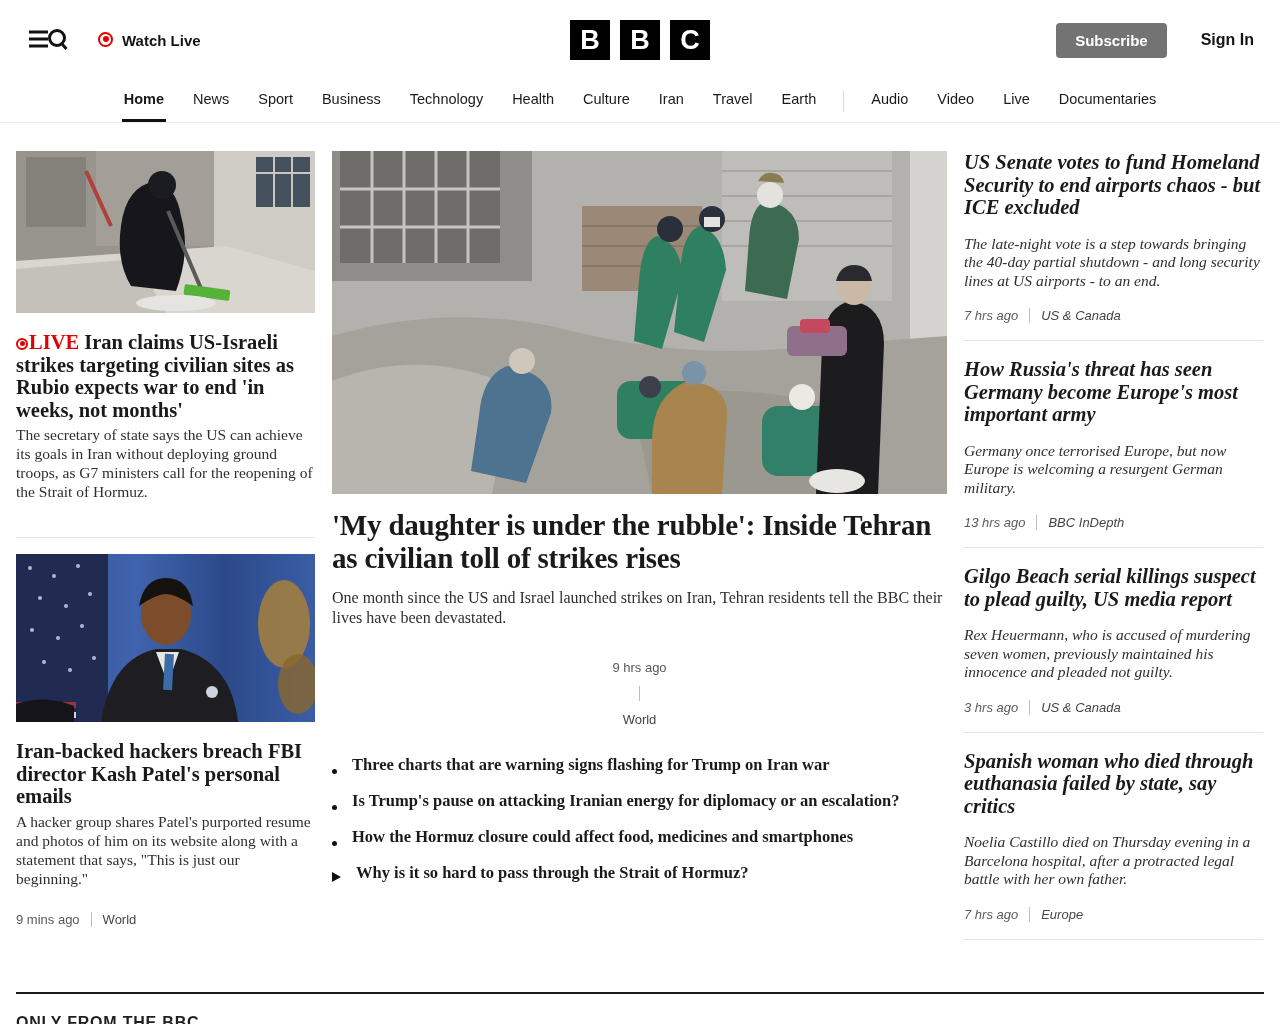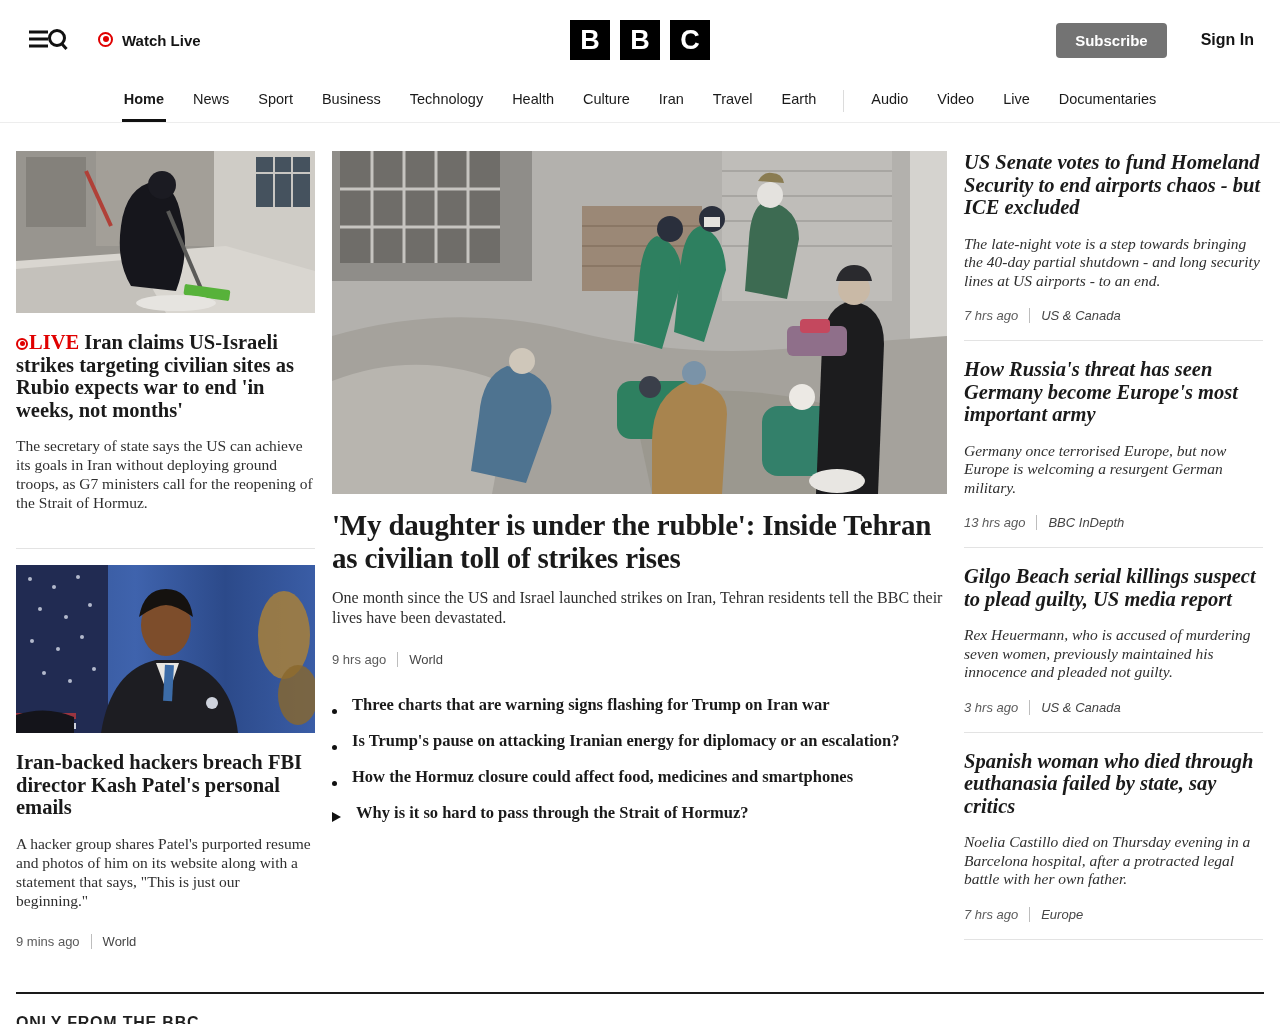--- a/index.html
+++ b/index.html
@@ -39,29 +39,29 @@
   .meta { display:flex; align-items:center; gap:11px; font-size:13px; color:#5a5a5a; }
   .meta .bar { width:1px; height:15px; background:#bdbdbd; }
   .meta .cat { color:#454545; }
 
   
   .lc-img { height:162px; }
   .lc h2 { font-size:20.5px; line-height:22.5px; margin-top:18px; }
   .live-badge { color:#E00000; white-space:nowrap; }
   .live-badge .mini-ring { display:inline-block; width:12px; height:12px; border:2.5px solid #E00000; border-radius:50%; position:relative; top:1px; margin-right:1px; }
   .live-badge .mini-ring i { display:block; width:5px; height:5px; background:#E00000; border-radius:50%; margin:1px auto 0; }
-  .lc .desc { font-size:15.5px; line-height:19px; margin-top:15px; }
+  .lc .desc { font-size:15.5px; line-height:19px; margin-top:4px; }
   .lc hr { border:none; border-top:1px solid #e3e3e3; margin:36px 0 16px; }
   .lc .meta { margin-top:24px; }
 
   
   .cc-img { height:343px; }
   .cc h1 { font-size:29px; line-height:33px; margin-top:15px; letter-spacing:-0.2px; }
   .cc .desc { font-size:16px; line-height:20px; margin-top:13px; }
-  .cc .meta { margin-top:24px; }
+  .cc .meta { margin-top:32px;flex-direction:column; }
   .related { list-style:none; margin-top:28px; }
   .related li { display:flex; align-items:flex-end; gap:15px; margin-bottom:17px; cursor:pointer; }
   .related .txt { font-family:"Liberation Serif","DejaVu Serif",serif; font-weight:bold; font-size:16.5px; line-height:19px; color:#1a1a1a; }
   .bullet { width:5px; height:5px; border-radius:50%; background:#111; margin-top:7px; flex:none; }
   .play { width:0; height:0; border-left:9px solid #111; border-top:5.5px solid transparent; border-bottom:5.5px solid transparent; margin-top:4px; flex:none; }
 
   
   .rc article { border-bottom:1px solid #e3e3e3; padding-bottom:17px; margin-bottom:17px;font-style:italic; }
   .rc h3 { font-size:20.5px; line-height:22.5px; }
   .rc .desc { font-size:15.5px; line-height:18.5px; margin-top:16px; }

